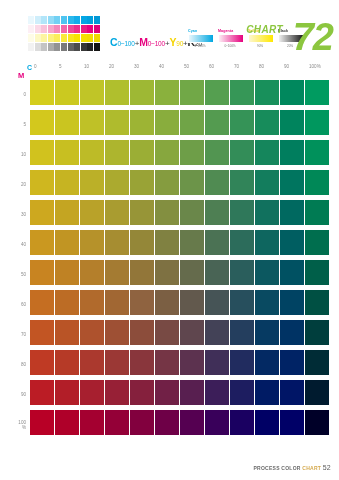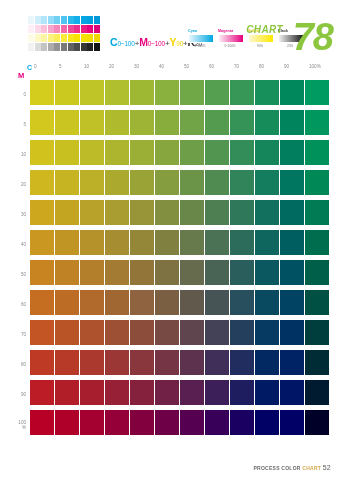--- a/index.html
+++ b/index.html
@@ -162,21 +162,21 @@
         <div class="legend-range">90%</div>
       </div>
       <div class="legend-item">
         <div class="legend-title lt-k">Black</div>
         <div class="legend-bar bar-k"></div>
         <div class="legend-range">20%</div>
       </div>
     </div>
 
   <div id="chart-word">CHART</div>
-  <div id="chart-num">78</div>
+  <div id="chart-num">72</div>
 </div>
 
 <div id="axis-c-letter">C</div>
 <div id="axis-m-letter">M</div>
 
 <div id="col-labels">
     <div class="col-label">0</div>
     <div class="col-label">5</div>
     <div class="col-label">10</div>
     <div class="col-label">20</div>

